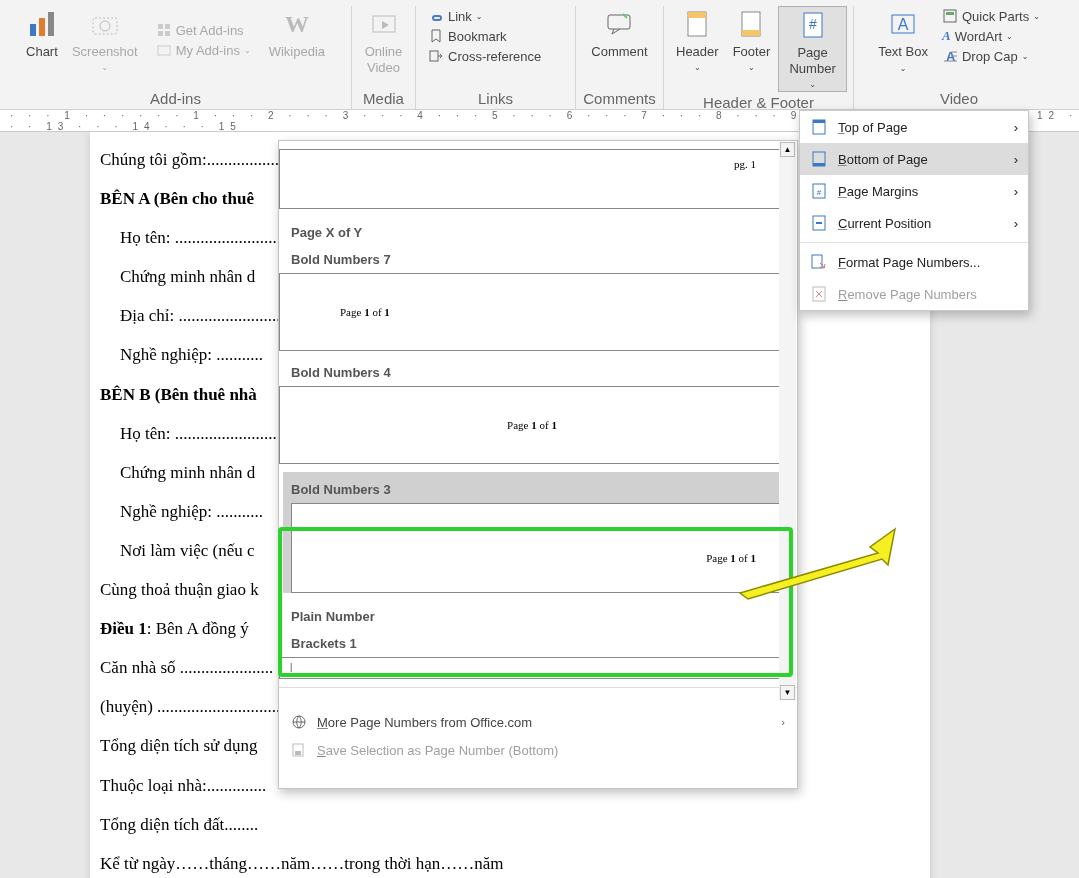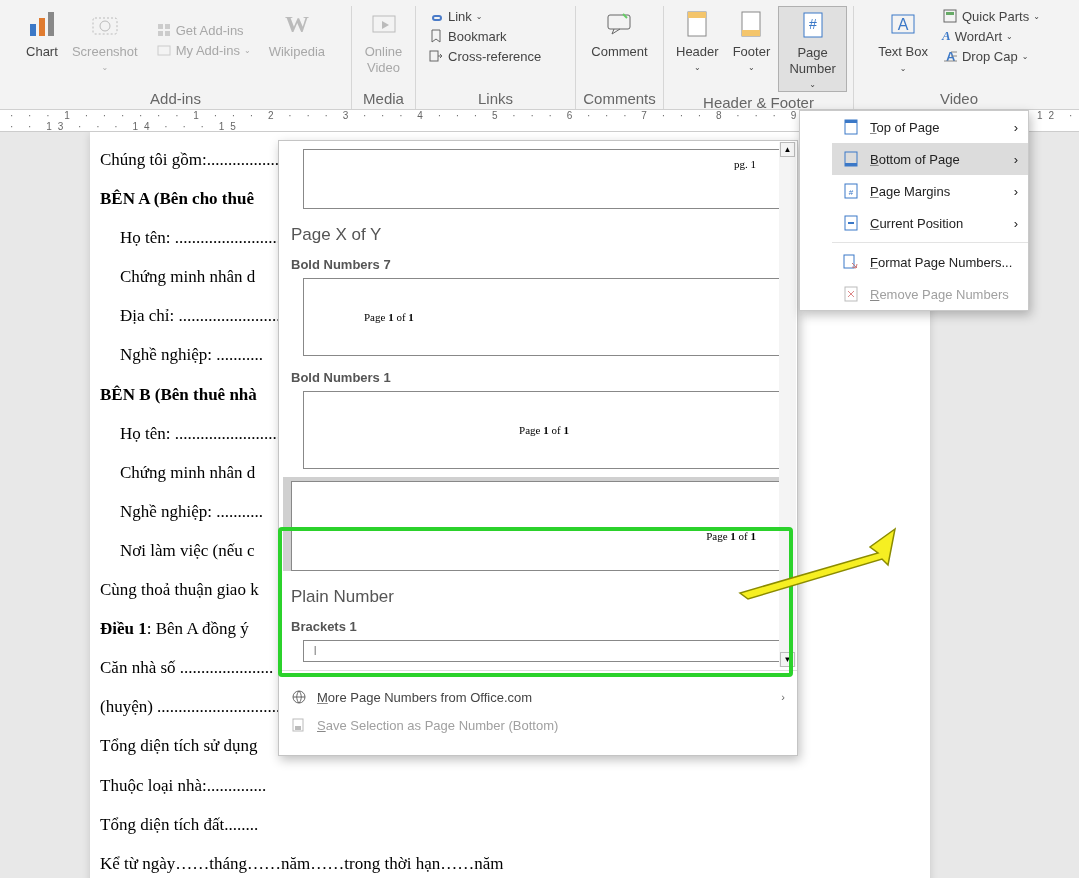--- a/index.html
+++ b/index.html
@@ -74,21 +74,20 @@
 
   
   .pn-menu {
     position:absolute;
     left:799px; top:110px;
     width:230px;
     background:#fff;
     border:1px solid #c9c9c9;
     box-shadow: 2px 4px 10px rgba(0,0,0,.25);
     z-index: 40;
-    padding-left: 32px;
   }
   .pn-item {
     display:flex;align-items:center;gap:10px;
     padding:8px 10px; color:#222;
     position:relative;
   }
   .pn-item.dis { color:#a0a0a0;}
   .pn-item.hl { background:#dcdcdc;}
   .pn-item .chev { position:absolute;right:10px;}
   .pn-sep { height:1px;background:#e3e3e3;margin:3px 0;}
@@ -100,29 +99,29 @@
     position:absolute;
     left:278px; top:140px;
     width:520px;
     background:#fff;
     border:1px solid #c4c4c4;
     box-shadow: 2px 4px 10px rgba(0,0,0,.25);
     z-index: 30;
     padding-bottom: 4px;
   }
   .g-sect-title {
-    font-size:17px;font-weight:400;color:#555;
+    font-size:13px;font-weight:700;color:#555;
     padding:8px 12px 6px 12px;
   }
   .g-opt-title {
     font-size:13px;font-weight:600;color:#555;
     padding:6px 12px;
   }
   .g-preview {
-    margin:0 12px 8px 24px;
+    margin:0 12px 8px 0;
     border:1px solid #888;
     background:#fff;
     height:78px;
     position:relative;
   }
   .g-preview.tall { height:90px;}
   .g-hl {
     background:#d0d0d0;
     margin:0 4px;
     padding-top:4px;
@@ -145,21 +144,21 @@
   }
   .arrow {
     position:absolute;
     left:720px;top:525px;
     width:180px;height:80px;
     z-index:55;pointer-events:none;
   }
 
   .g-foot {
     border-top:1px solid #ddd;
-    padding:12px 0;
+    padding:20px 0;
   }
   .g-foot .row {
     display:flex;align-items:center;gap:10px;padding:6px 12px;color:#444;position:relative;
   }
   .g-foot .row.dis { color:#a0a0a0;}
   .g-foot .row .chev { position:absolute;right:12px;color:#666;font-size:11px;}
 </style>
 </head>
 <body>
 
@@ -454,26 +453,27 @@
   <div class="g-preview topright" style="margin-top:8px;height:60px">
     <span>pg. 1</span>
   </div>
   <div class="g-sect-title">Page X of Y</div>
 
   <div class="g-opt-title">Bold Numbers 7</div>
   <div class="g-preview left-align">
     <span>Page <b>1</b> of <b>1</b></span>
   </div>
 
-  <div class="g-opt-title">Bold Numbers 1</div>
+  <div class="g-opt-title">Bold Numbers 4</div>
   <div class="g-preview center-align">
     <span>Page <b>1</b> of <b>1</b></span>
   </div>
 
   <div class="g-hl">
+    <div class="g-opt-title" style="padding-left:8px">Bold Numbers 3</div>
     <div class="g-preview right-align tall" style="margin:0 8px 8px 8px">
       <span>Page <b>1</b> of <b>1</b></span>
     </div>
   </div>
 
   <div class="g-sect-title">Plain Number</div>
   <div class="g-opt-title">Brackets 1</div>
   <div class="g-preview brackets" style="height:22px">
     <span>|</span>
   </div>

